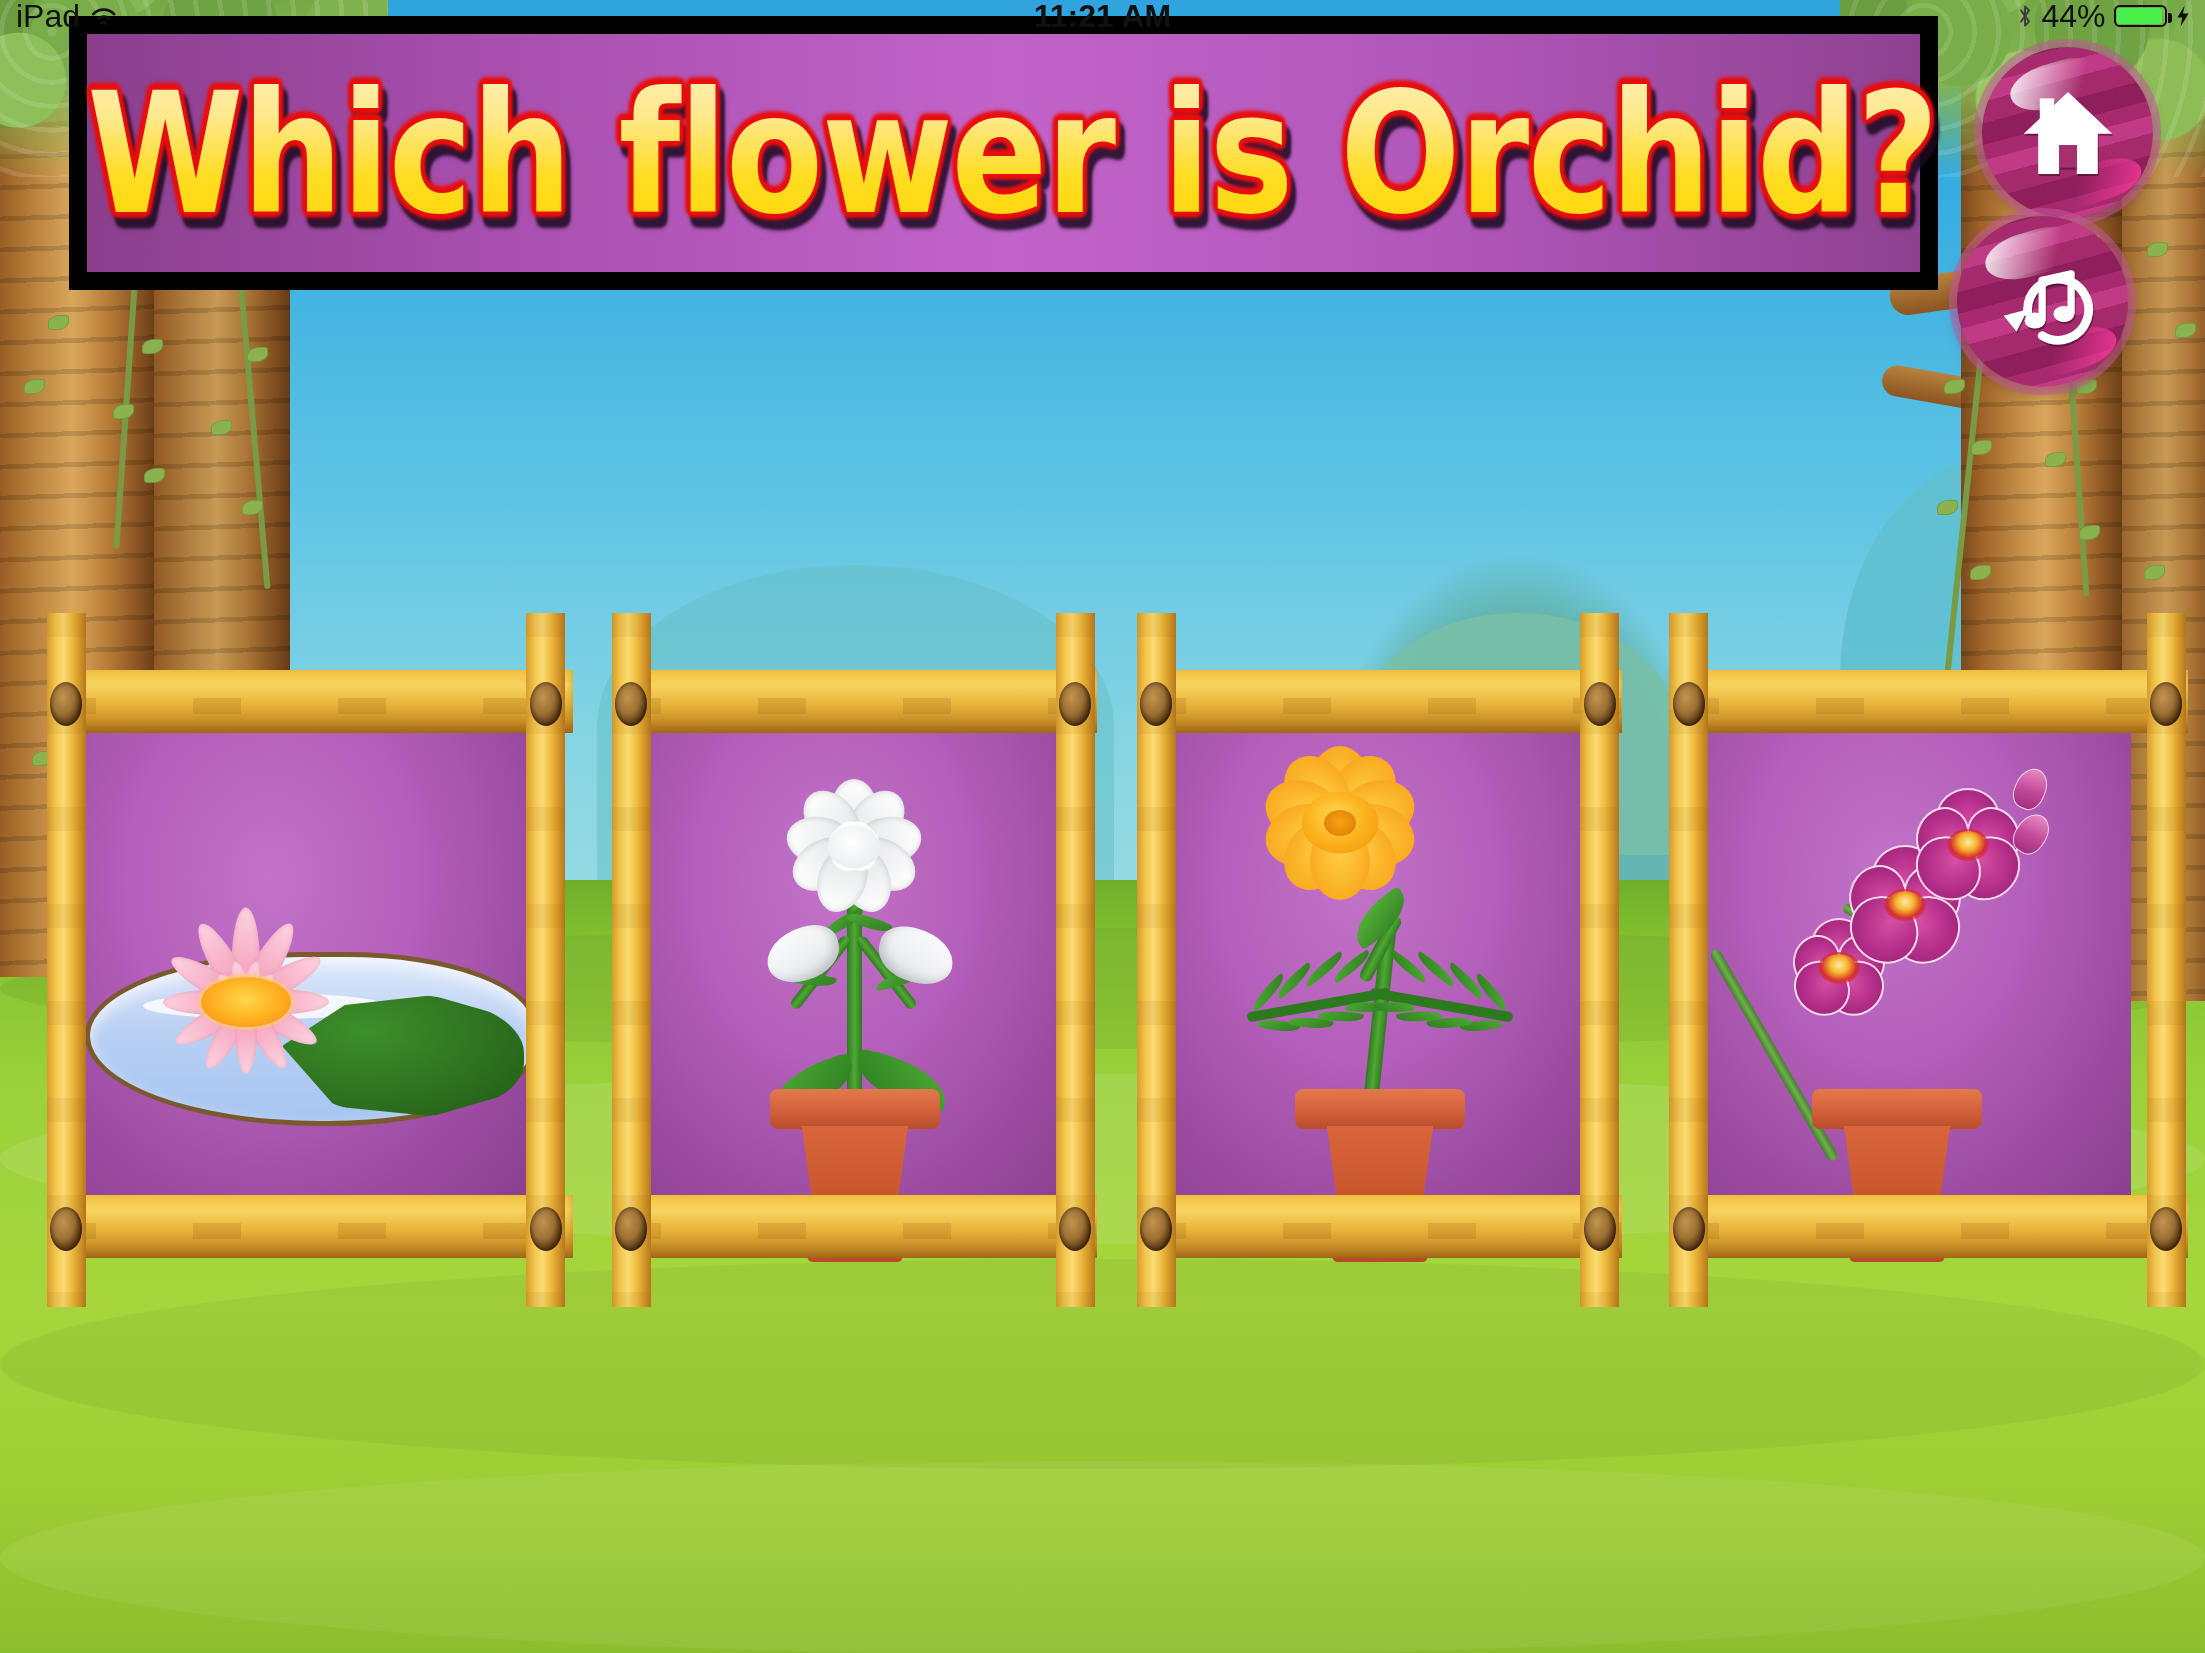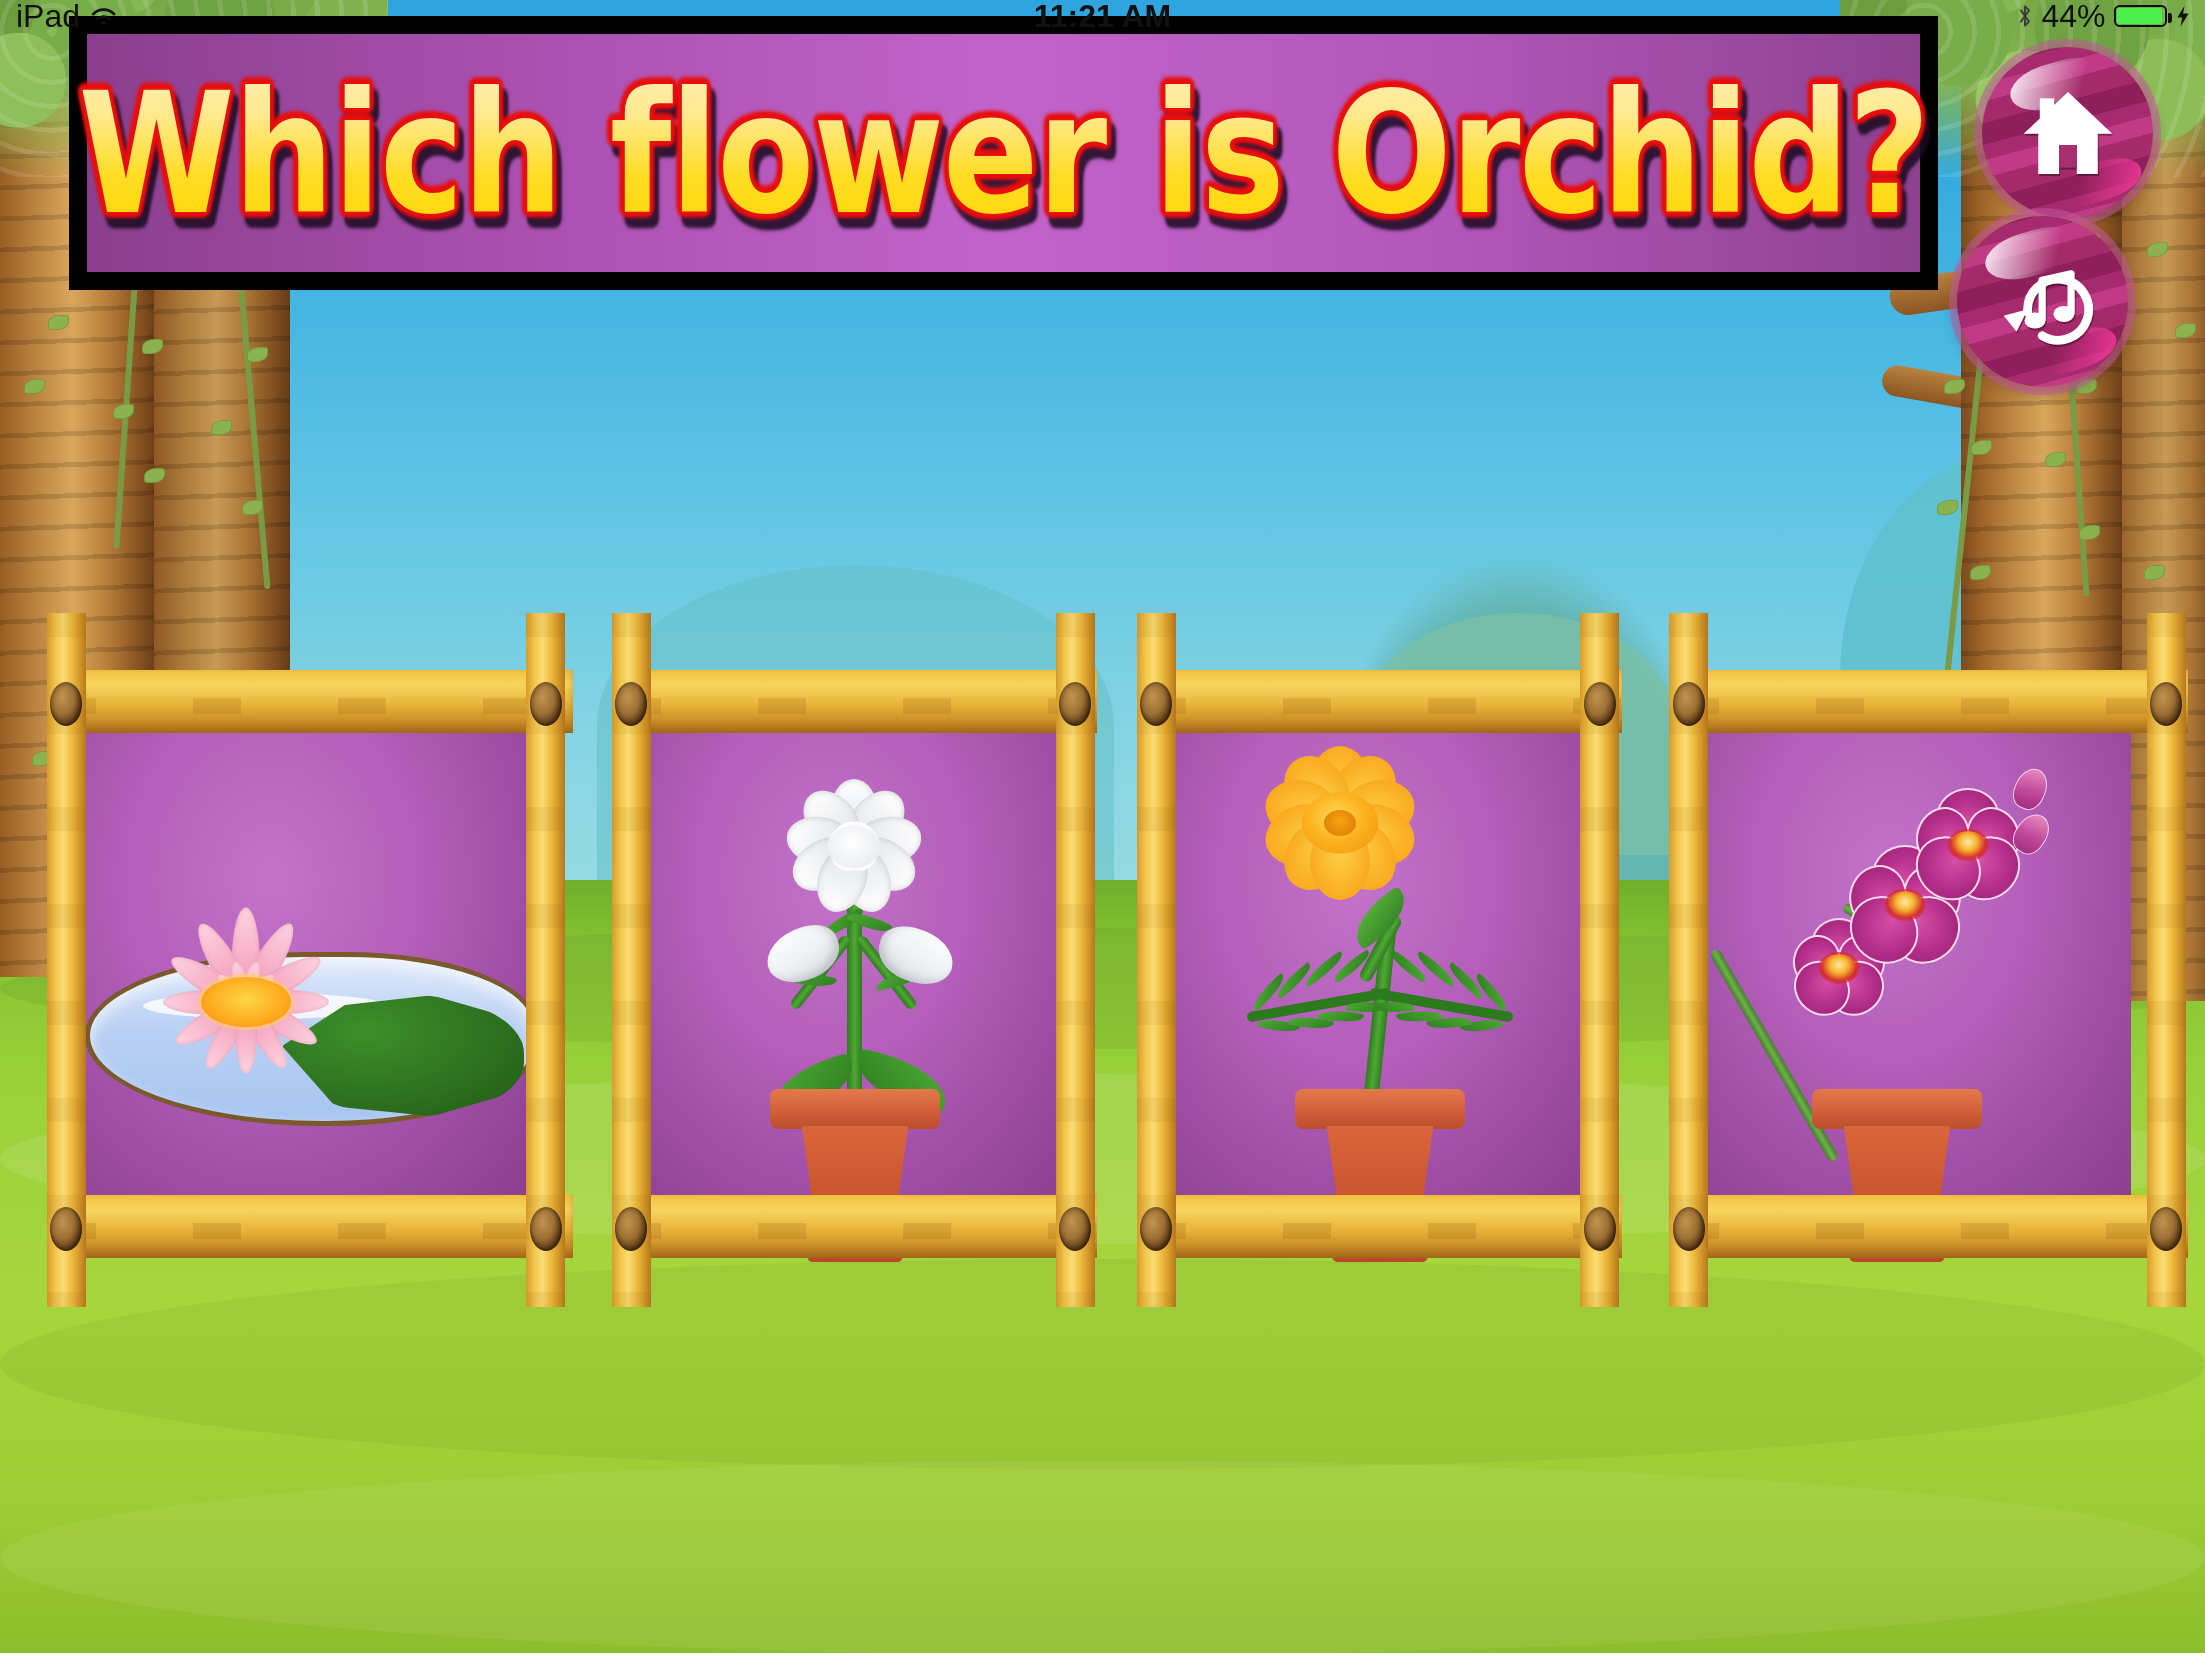--- a/index.html
+++ b/index.html
@@ -99,21 +99,21 @@
   }
 
   
   .banner {
     position:absolute; left:69px; top:16px; width:1869px; height:274px;
     background:#000; padding:18px;
   }
   .banner-inner {
     width:100%; height:100%;
     background:linear-gradient(90deg,#8a3f8d 0%, #a84fae 22%, #c263c9 50%, #b257ba 74%, #8d4190 100%);
-    display:flex; align-items:center; justify-content:center;
+    display:flex; align-items:center; justify-content:flex-start;
   }
   .banner-title {
     font-family:"DejaVu Sans", sans-serif;
     font-size:142px; font-weight:bold; letter-spacing:-1.6px;
     color:#ffe200;
     background:linear-gradient(180deg,#fff0b8 0%, #ffe98f 30%, #ffdd22 62%, #ffd400 100%);
     -webkit-background-clip:text; background-clip:text;
     -webkit-text-fill-color:transparent;
     filter:
       drop-shadow(0 0 1.6px #e81010) drop-shadow(0 0 1.6px #e81010)

